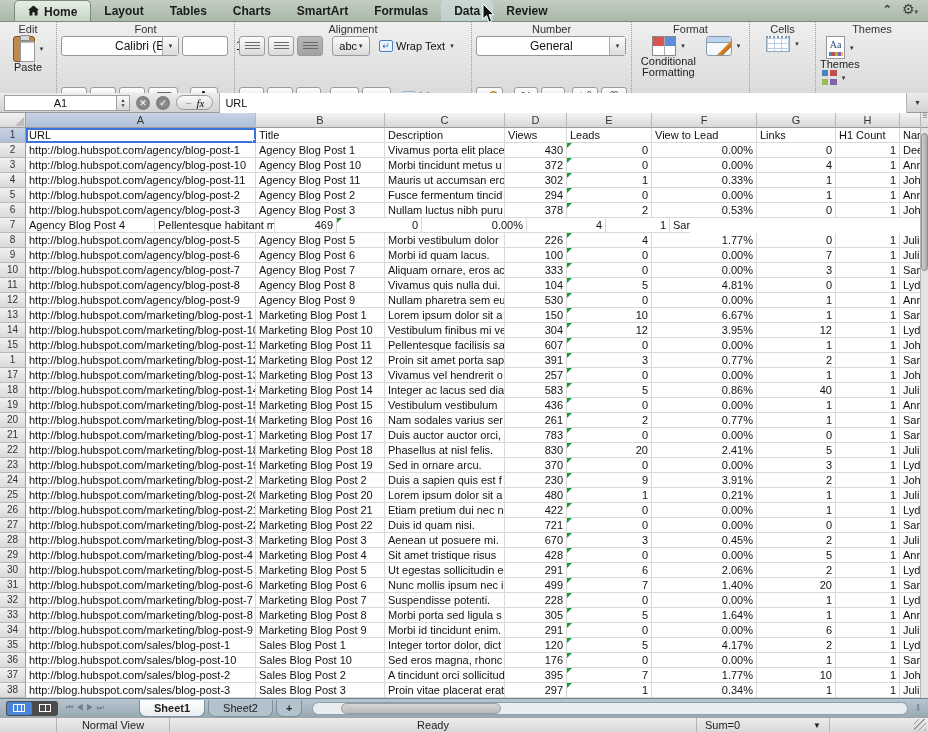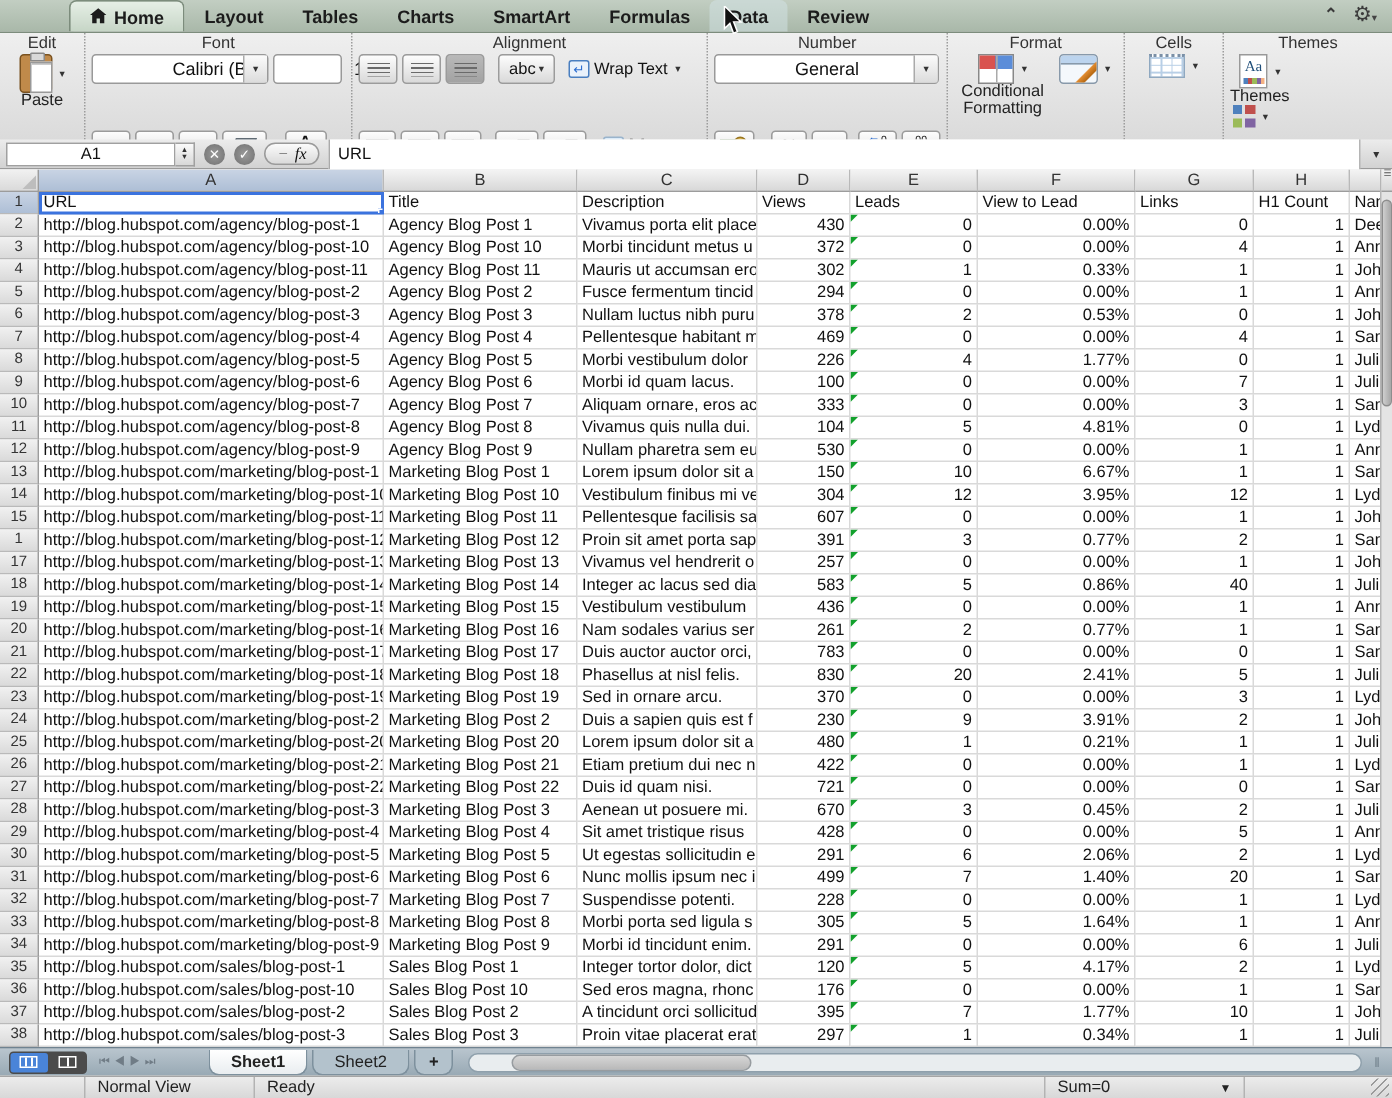--- a/index.html
+++ b/index.html
@@ -5,21 +5,21 @@
   * { margin:0; padding:0; box-sizing:border-box; }
   html,body { width:928px; height:732px; overflow:hidden; }
   body { font-family:"Liberation Sans", sans-serif; position:relative; background:#fff; font-size:11px; color:#111; }
 
   
   #tabbar { position:absolute; left:0; top:0; width:928px; height:22px;
     background:linear-gradient(#c2cec2,#a9b8a9); border-bottom:1px solid #7c8c7c;
     display:flex; align-items:flex-end; padding-left:14px; }
   .tab { height:21px; padding:3px 13px 2px 13px; font-size:12px; font-weight:bold; color:#1c1c1c;
     display:flex; align-items:center; gap:5px; border-radius:5px 5px 0 0; cursor:default; }
-  .tab.active { background:linear-gradient(#e6efe6,#c6d5c6); border:1px solid #7c8c7c; border-bottom:none;margin-left:32px; }
+  .tab.active { background:linear-gradient(#e6efe6,#c6d5c6); border:1px solid #7c8c7c; border-bottom:none; }
   .tab.hover { background:rgba(210,225,228,.55); }
   .home-ico { width:11px; height:11px; display:inline-block; }
   #tabbar-right { margin-left:auto; display:flex; align-items:center; gap:10px; padding:0 10px 4px 0; }
   .chev { font-size:11px; color:#3a3a3a; font-weight:bold; }
   .gear { font-size:14px; color:#3c3c3c; }
   .tiny-dd { font-size:7px; color:#444; }
 
   
   #ribbon { position:absolute; left:0; top:22px; width:928px; height:88px;
     background:linear-gradient(#efefef,#d6d6d6); border-bottom:1px solid #8f8f8f; display:flex; }
@@ -159,21 +159,21 @@
   .sheettab.active { background:linear-gradient(#ffffff,#e9edf0); font-weight:bold; }
   .sheettab.plus { padding:1px 9px 0 9px; font-weight:bold; }
   #hscroll { flex:1; height:13px; margin:0 4px 0 10px; background:#e9edef; border:1px solid #8fa0ac; border-radius:7px; position:relative; }
   #hthumb { position:absolute; left:28px; top:0px; width:160px; height:11px; background:linear-gradient(#d6d6d6,#b9b9b9);
     border:1px solid #979ca0; border-radius:6px; }
   #hsplit { width:12px; text-align:center; color:#6f7f8a; font-size:9px; margin-right:4px; }
 
   
   #statusbar { position:absolute; left:0; top:717px; width:928px; height:15px;
     background:linear-gradient(#ececec,#d8d8d8); border-top:1px solid #a5a5a5; display:flex; font-size:11px; color:#222; }
-  .sseg { border-right:1px solid #b3b3b3; padding:1px 8px 0 8px; line-height:13px; }
+  .sseg { border-right:1px solid #b3b3b3; padding:1px 8px 0 8px; line-height:13px;text-align:center; }
   .sseg.s1 { width:57px; } .sseg.s2 { width:113px; } .sseg.s3 { width:527px; }
   .sseg.s4 { width:133px; display:flex; align-items:center; justify-content:space-between; }
   .sseg.s5 { flex:1; border-right:none; position:relative; }
   .grip { position:absolute; right:2px; bottom:1px; width:12px; height:12px;
     background:repeating-linear-gradient(135deg, transparent 0 3px, #9a9a9a 3px 4px); }
 
   
   #cursor { position:absolute; left:482px; top:4px; z-index:99; pointer-events:none; }
 </style>
 </head>
@@ -492,21 +492,20 @@
       <div class="cell w2">Nullam luctus nibh puru</div>
       <div class="cell w3 num">378</div>
       <div class="cell w4 num gt">2</div>
       <div class="cell w5 num">0.53%</div>
       <div class="cell w6 num">0</div>
       <div class="cell w7 num">1</div>
       <div class="cell w8">John</div>
     </div>
     <div class="grow">
       <div class="rh">7</div>
-      <div class="cell w0">http://blog.hubspot.com/agency/blog-post-4</div>
       <div class="cell w1">Agency Blog Post 4</div>
       <div class="cell w2">Pellentesque habitant m</div>
       <div class="cell w3 num">469</div>
       <div class="cell w4 num gt">0</div>
       <div class="cell w5 num">0.00%</div>
       <div class="cell w6 num">4</div>
       <div class="cell w7 num">1</div>
       <div class="cell w8">Sam</div>
     </div>
     <div class="grow">

